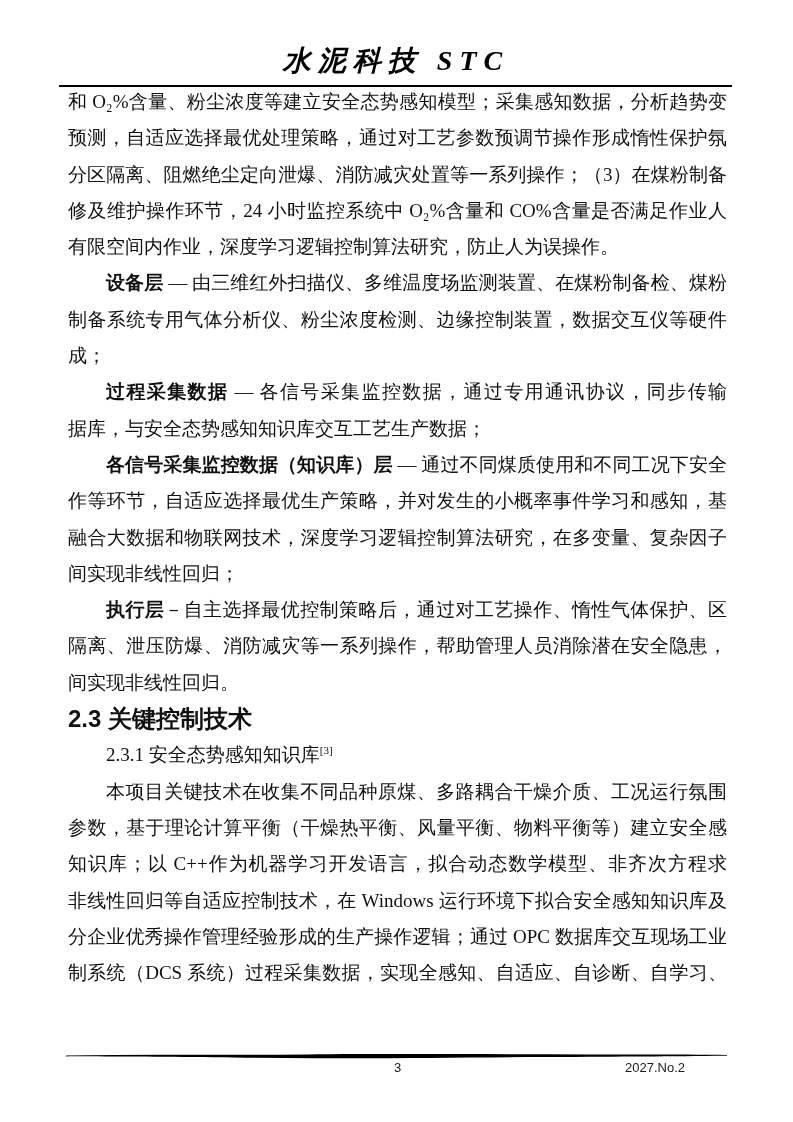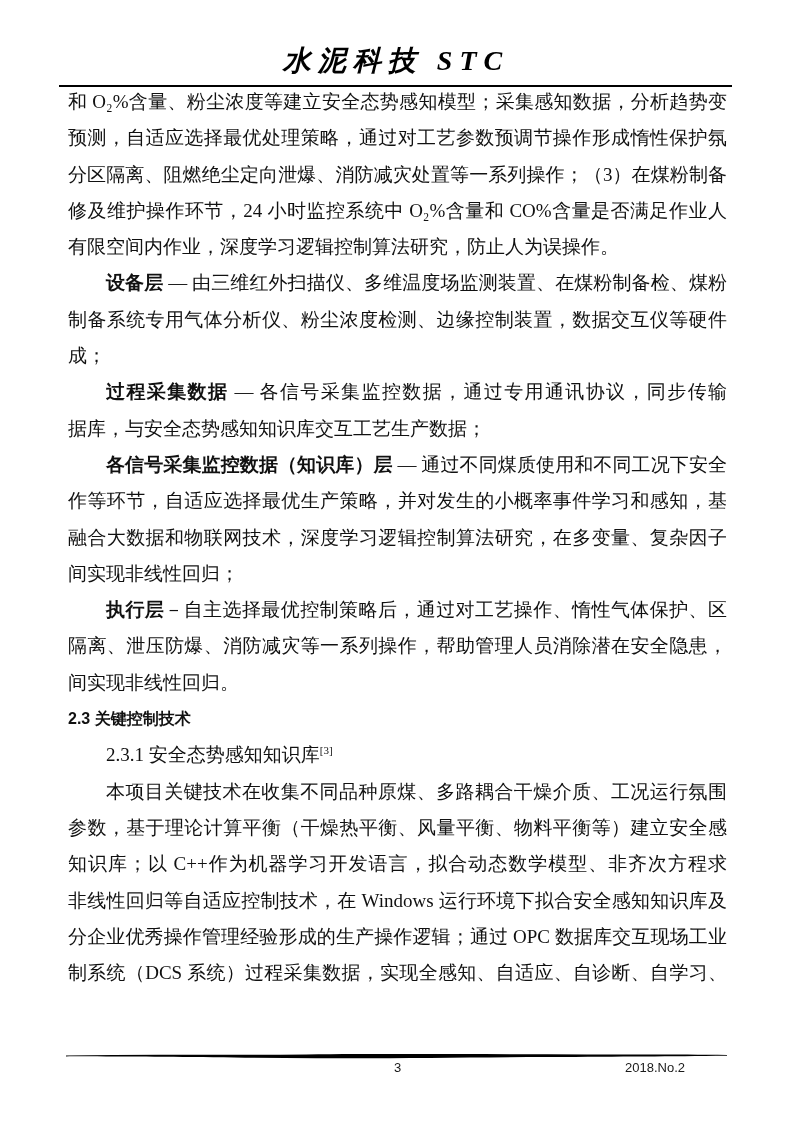--- a/index.html
+++ b/index.html
@@ -21,21 +21,21 @@
     position:absolute; top:84px; left:68px; width:659px;
     font-size:19px;
   }
   .ln {
     height:36.3px; line-height:36.3px; overflow:hidden;
     text-align:left; white-space:normal;
   }
   .j { text-align:justify; text-align-last:justify; }
   .ind { text-indent:38px; }
   .lead { font-weight:bold; font-family:"Liberation Sans","DejaVu Sans",sans-serif;margin-top:40px; }
-  .heading { font-weight:bold; font-family:"Liberation Sans","DejaVu Sans",sans-serif; font-size:16px; }
+  .heading { font-weight:bold; font-family:"Liberation Sans","DejaVu Sans",sans-serif; font-size:24px; }
   .sup { vertical-align:super; font-size:11px; line-height:0; }
   .footer-rule { position:absolute; top:1052px; left:66px; width:661px; height:8px; }
   .page-number {
     position:absolute; top:1060px; left:68px; width:659px; text-align:center;
     font-family:"Liberation Sans","DejaVu Sans",sans-serif; font-size:13px; color:#1a1a1a;
   }
   .issue-number {
     position:absolute; top:1060px; right:108px;
     font-family:"Liberation Sans","DejaVu Sans",sans-serif; font-size:13px; color:#1a1a1a;
   }
@@ -73,15 +73,15 @@
     <div class="ln j">知识库；以 C++作为机器学习开发语言，拟合动态数学模型、非齐次方程求解、</div>
     <div class="ln j">非线性回归等自适应控制技术，在 Windows 运行环境下拟合安全感知知识库及部</div>
     <div class="ln j">分企业优秀操作管理经验形成的生产操作逻辑；通过 OPC 数据库交互现场工业控</div>
     <div class="ln j">制系统（DCS 系统）过程采集数据，实现全感知、自适应、自诊断、自学习、安</div>
   </div>
 
   <svg class="footer-rule" viewBox="0 0 660 8" preserveAspectRatio="none">
     <path fill="#000" d="M0,3.6 C 80,2.2 160,3.0 240,2.4 C 320,1.8 420,2.2 520,2.4 C 570,2.5 620,2.2 660,2.9 L 660,3.7 C 600,4.3 560,4.6 480,5.0 C 400,5.4 330,6.6 250,6.2 C 170,5.8 90,4.6 40,4.5 C 25,4.5 10,4.3 0,4.4 Z"></path>
   </svg>
   <div class="page-number">3</div>
-  <div class="issue-number">2018.No.2</div>
+  <div class="issue-number">2027.No.2</div>
 
 </div>
 
 </body></html>

